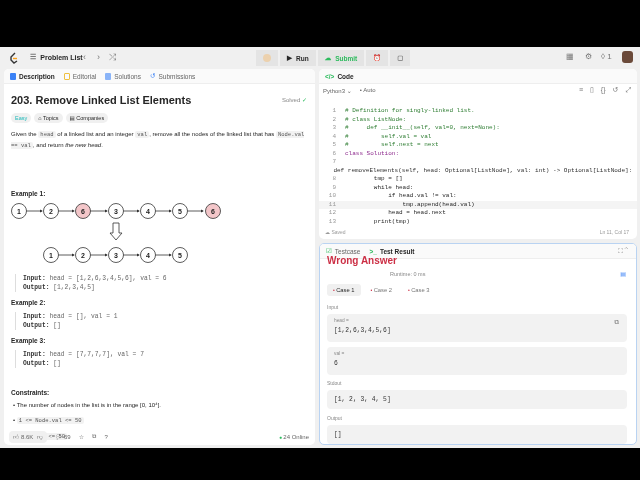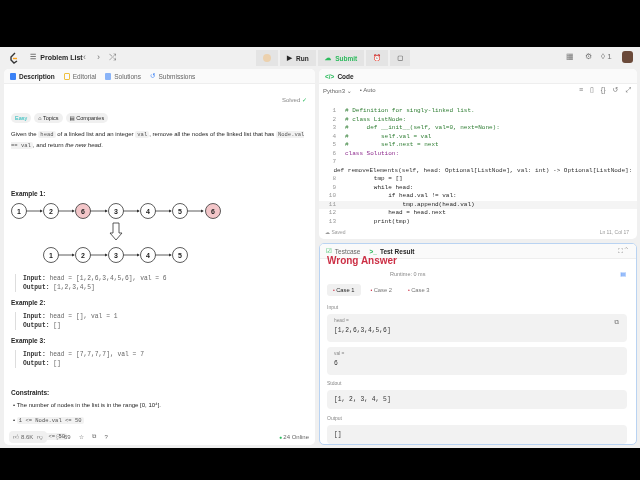--- a/index.html
+++ b/index.html
@@ -103,20 +103,21 @@
         </div>
    <div class="tab">
           <span class="ti" style="background:#8ab4f8"></span>
           <span>Solutions</span>
         </div>
    <div class="tab">
           <span style="color:#3b82f6">↺</span>
           <span>Submissions</span>
         </div>
   </div>
+  <div class="title">203. Remove Linked List Elements</div>
   <div class="solved"><span>Solved</span> <span style="color:#2cbb5d">✓</span></div>
   <div class="tags">
    <span class="tag easy">Easy</span>
    <span class="tag">⌂ <span>Topics</span></span>
    <span class="tag">▤ <span>Companies</span></span>
   </div>
   <div class="desc"><span>Given the </span><code>head</code><span> of a linked list and an integer </span><code>val</code><span>, remove all the nodes of the linked list that has </span><code>Node.val == val</code><span>, and return </span><em>the new head</em><span>.</span></div>
 
   <div class="h" style="top:121px">Example 1:</div>
   <svg style="position:absolute;left:0;top:130px" width="311" height="70" viewBox="0 0 311 70">

